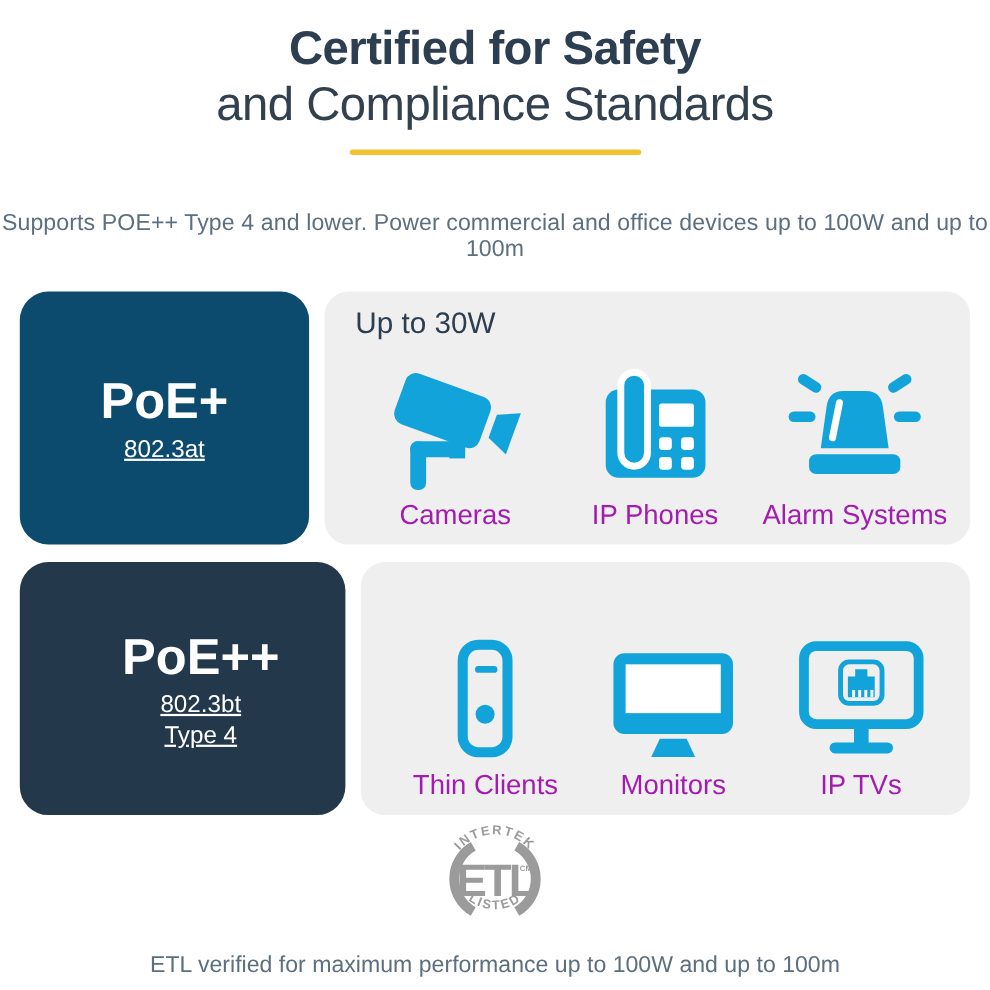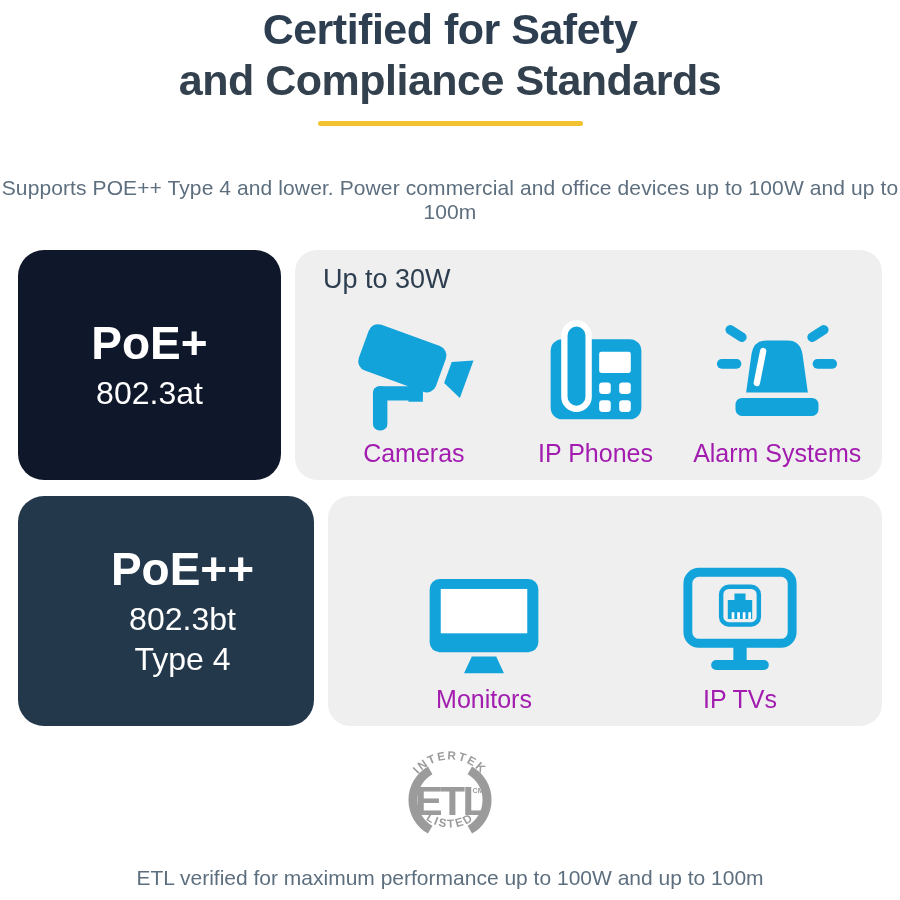--- a/index.html
+++ b/index.html
@@ -1,36 +1,36 @@
 <!DOCTYPE html>
 <html><head>
 <meta charset="utf-8">
 <style>
   html,body{margin:0;padding:0;background:#fff;}
   .page{
     width:900px;height:900px;position:relative;overflow:hidden;background:#ffffff;
     font-family:"Liberation Sans",sans-serif;color:#2d3e50;
   }
   
-  .header{text-align:center;padding-top:4px;}
+  .header{text-align:center;padding-top:19px;}
   .title-line1{font-size:43px;font-weight:700;line-height:1.18;letter-spacing:-0.5px;color:#2d3e50;margin:0;}
-  .title-line2{font-size:43px;font-weight:700;line-height:1.18;letter-spacing:-0.5px;color:#33414f;margin:0;}
+  .title-line2{font-size:43px;font-weight:400;line-height:1.18;letter-spacing:-0.5px;color:#33414f;margin:0;}
   .divider{width:265px;height:5px;border-radius:3px;background:#f3c231;margin:16px auto 0;}
   .subtitle{font-size:21px;font-weight:400;color:#5d6f7f;margin:50px 0 0;letter-spacing:0.1px;}
   
   .rows{padding:0 18px;margin-top:26px;}
   .row{display:flex;gap:14px;margin-bottom:16px;}
   .badge{
     width:263px;height:230px;border-radius:26px;flex:none;
     display:flex;flex-direction:column;align-items:center;justify-content:center;color:#fff;
   }
-  .badge-blue{background:#0f172a;}
+  .badge-blue{background:#0c4a6e;}
   .badge-navy{background:#24384b;padding-left:33px;}
   .badge-name{font-size:46px;font-weight:600;line-height:1.1;}
-  .badge-standard,.badge-type{font-size:32px;font-weight:400;line-height:1.25;margin-top:4px;}
+  .badge-standard,.badge-type{font-size:22px;font-weight:400;line-height:1.25;margin-top:4px;text-decoration:underline;}
   .badge-type{margin-top:0;}
   .panel{
     flex:1;height:230px;background:#efefef;border-radius:22px;
     box-sizing:border-box;padding:14px 14px 12px 28px;display:flex;flex-direction:column;
   }
   .panel-heading{font-size:27px;font-weight:400;color:#2d3e50;}
   .devices{display:flex;flex:1;margin-top:2px;}
   .device{flex:1;display:flex;flex-direction:column;align-items:center;justify-content:flex-end;}
   .device-icon{height:122px;display:flex;align-items:center;justify-content:center;}
   .device-icon svg{display:block;}
@@ -120,20 +120,30 @@
 
     <div class="row">
       <div class="badge badge-navy">
         <div class="badge-name">PoE++</div>
         <div class="badge-standard">802.3bt</div>
         <div class="badge-type">Type 4</div>
       </div>
       <div class="panel">
         <div class="devices">
 
+          <div class="device">
+            <div class="device-icon">
+              <svg width="112" height="112" viewBox="0 0 110 110">
+                <rect x="35" y="7" width="40" height="96" rx="14" fill="none" stroke="#12a3db" stroke-width="9"></rect>
+                <rect x="46" y="26" width="20" height="6" rx="3" fill="#12a3db"></rect>
+                <circle cx="55" cy="69" r="8.5" fill="#12a3db"></circle>
+              </svg>
+            </div>
+            <div class="device-label">Thin Clients</div>
+          </div>
 
           <div class="device">
             <div class="device-icon">
               <svg width="122" height="122" viewBox="0 0 110 110">
                 <rect x="6" y="18" width="98" height="66" rx="9" fill="#12a3db"></rect>
                 <rect x="16" y="27" width="78" height="40" fill="#ffffff"></rect>
                 <path d="M44 88 L66 88 L73 103 L37 103 Z" fill="#12a3db"></path>
               </svg>
             </div>
             <div class="device-label">Monitors</div>

